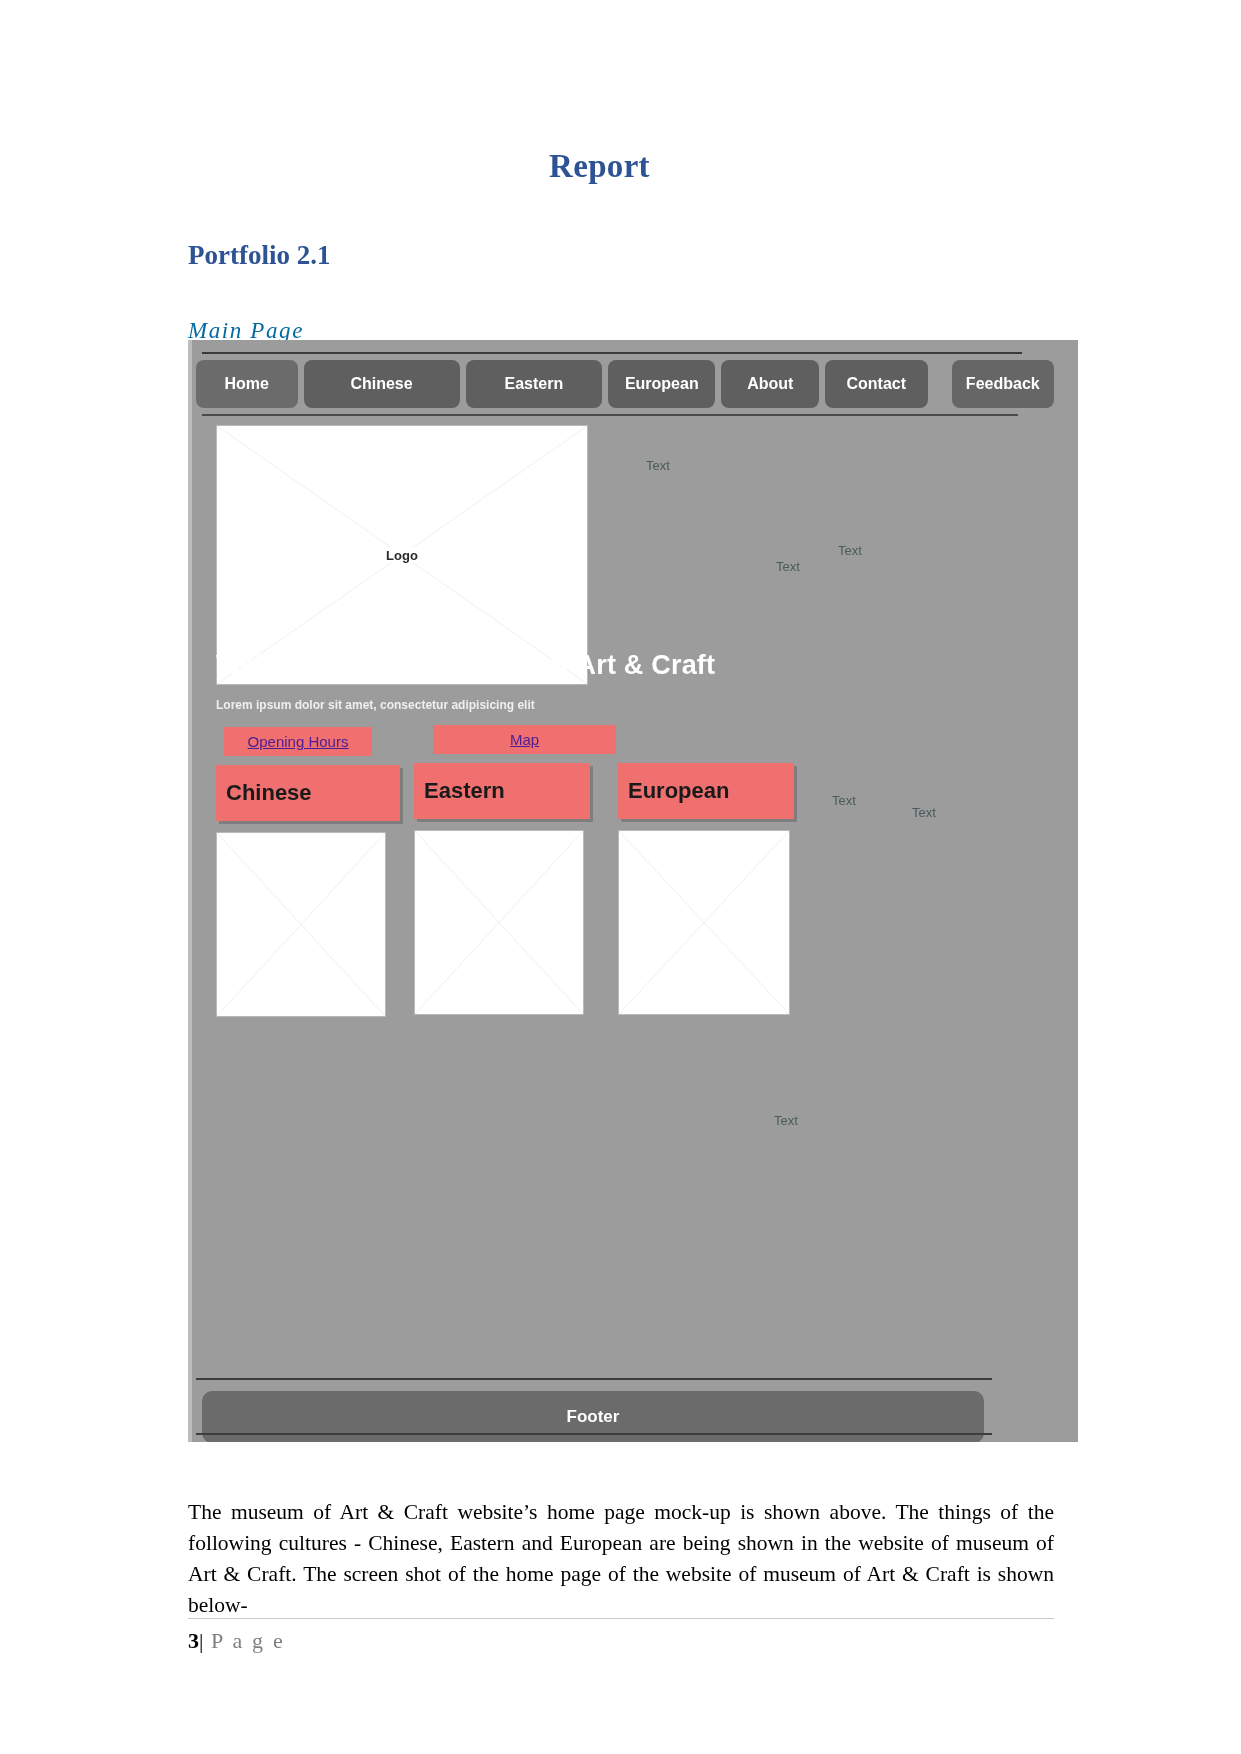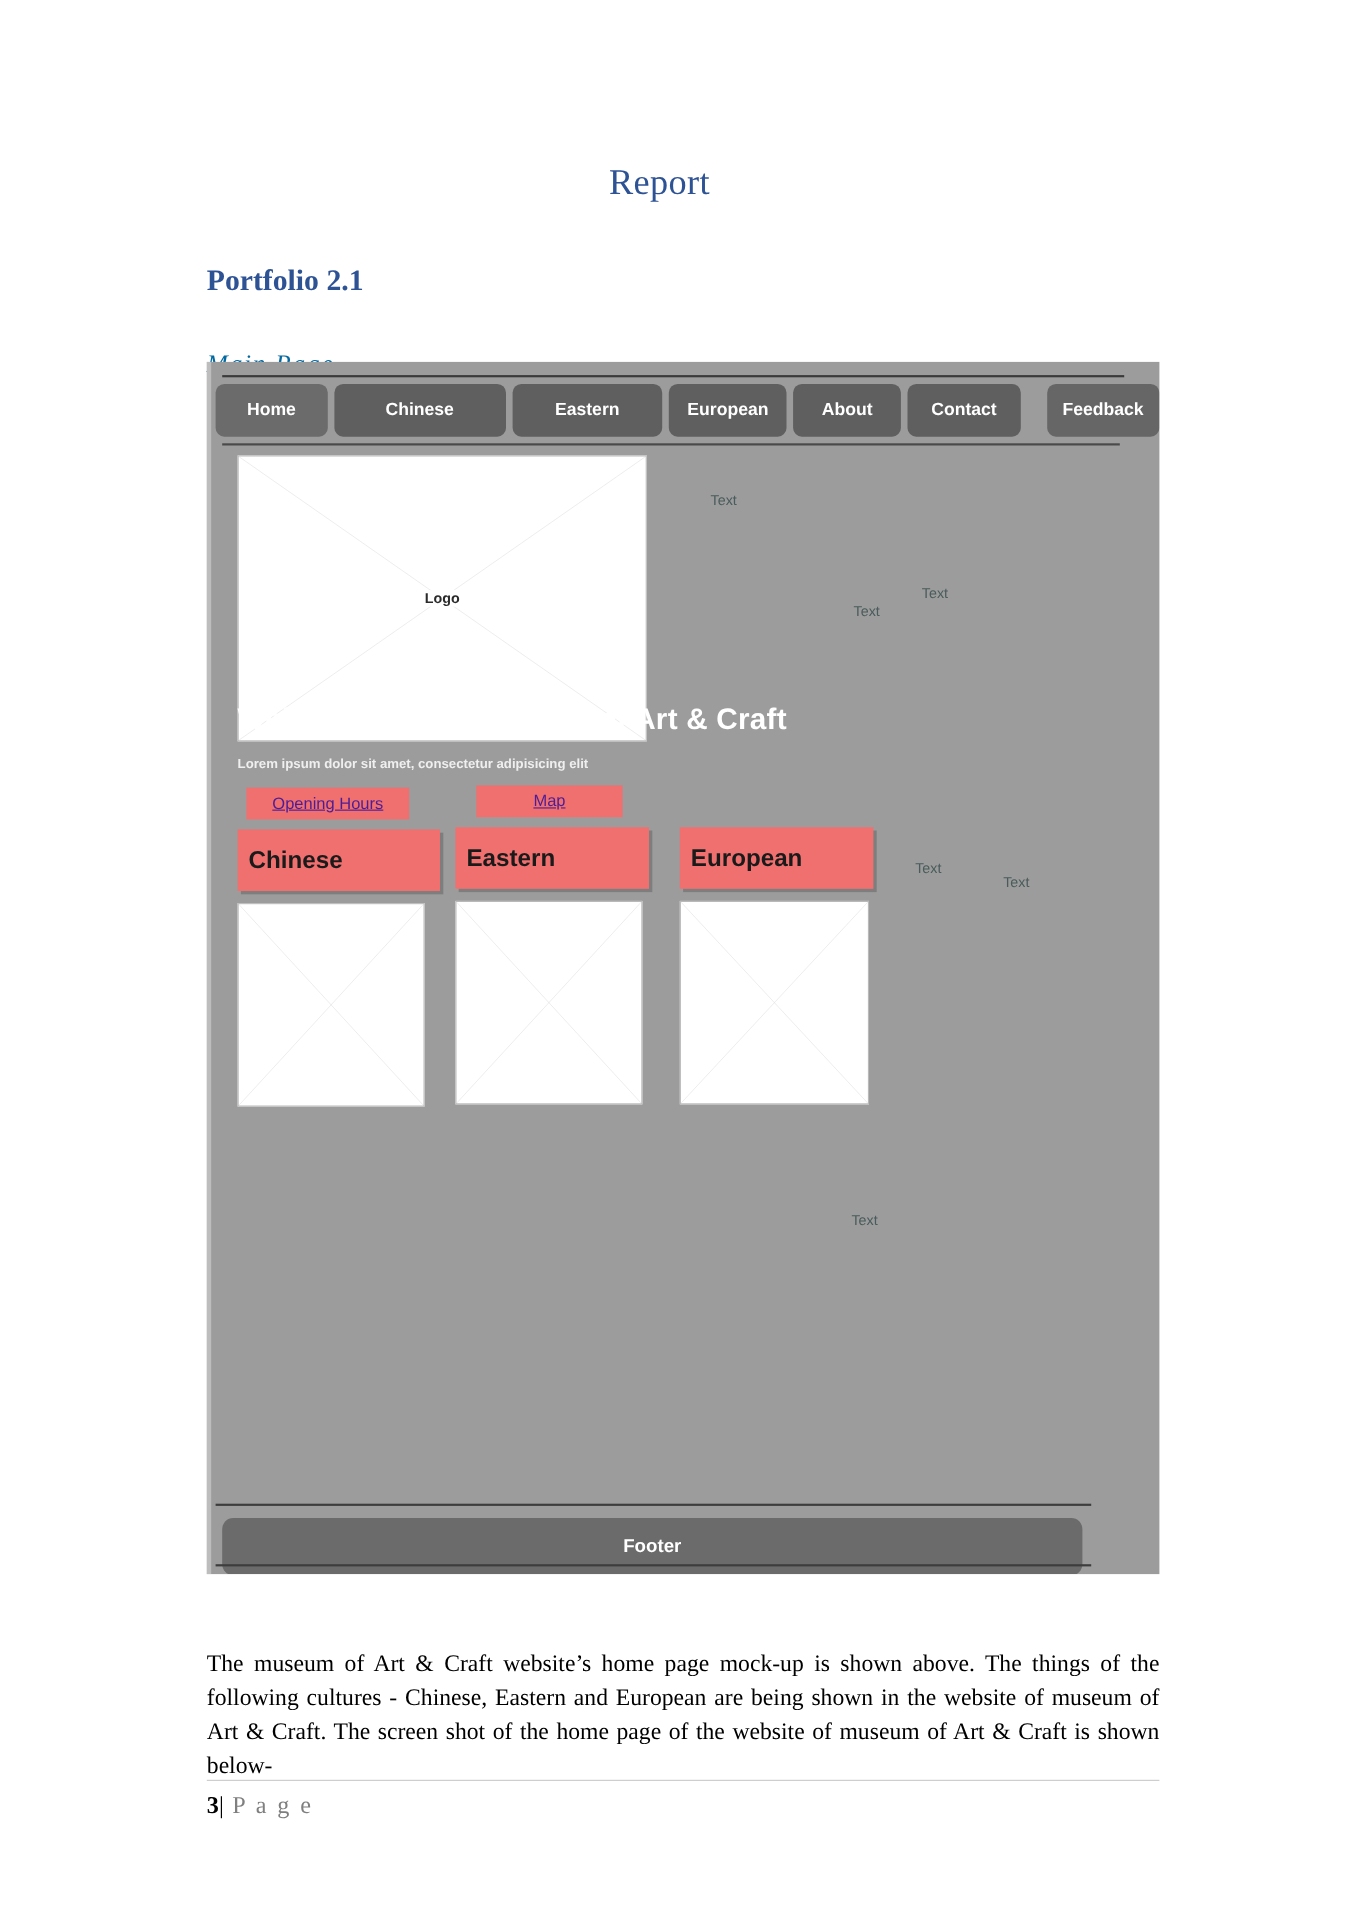--- a/index.html
+++ b/index.html
@@ -22,21 +22,21 @@
   }
 
   
   .doc-title {
     position: absolute;
     top: 148px;
     left: 0;
     width: 1199px;
     text-align: center;
     font-family: "Liberation Serif", serif;
-    font-weight: normal;
+    font-weight: bold;
     font-size: 33px;
     color: #2e5395;
     letter-spacing: .3px;
   }
 
   .heading-1 {
     position: absolute;
     top: 240px;
     left: 188px;
     font-family: "Liberation Serif", serif;
@@ -53,26 +53,27 @@
     font-style: italic;
     font-size: 23px;
     color: #0369a1;
     letter-spacing: 1.6px;
     margin-top: 42px;
   }
 
   
   .mockup {
     position: absolute;
-    top: 329px;
+    top: 340px;
     left: 188px;
     width: 866px;
     height: 1102px;
     background: #9c9c9c;
     overflow: hidden;
+    padding-left: 24px;
   }
 
   .mockup-left-strip {
     position: absolute;
     top: 0; left: 0;
     width: 4px; height: 1102px;
     background: #bdbdbd;
   }
 
   .nav-rule {
@@ -188,21 +189,21 @@
     height: 29px;
     box-sizing: border-box;
   }
   .pill a {
     color: #4c1d95;
     text-decoration: underline;
     font-family: "Liberation Sans", sans-serif;
     font-size: 15px;
   }
   .pill-opening { top: 387px; left: 36px; width: 148px; }
-  .pill-map     { top: 385px; left: 245px; width: 133px; }
+  .pill-map     { top: 385px; left: 245px; width: 183px; }
 
   .cat-card {
     position: absolute;
     background: #f07070;
     height: 56px;
     display: flex;
     align-items: center;
     box-sizing: border-box;
     padding-left: 10px;
     color: #1a1a1a;

